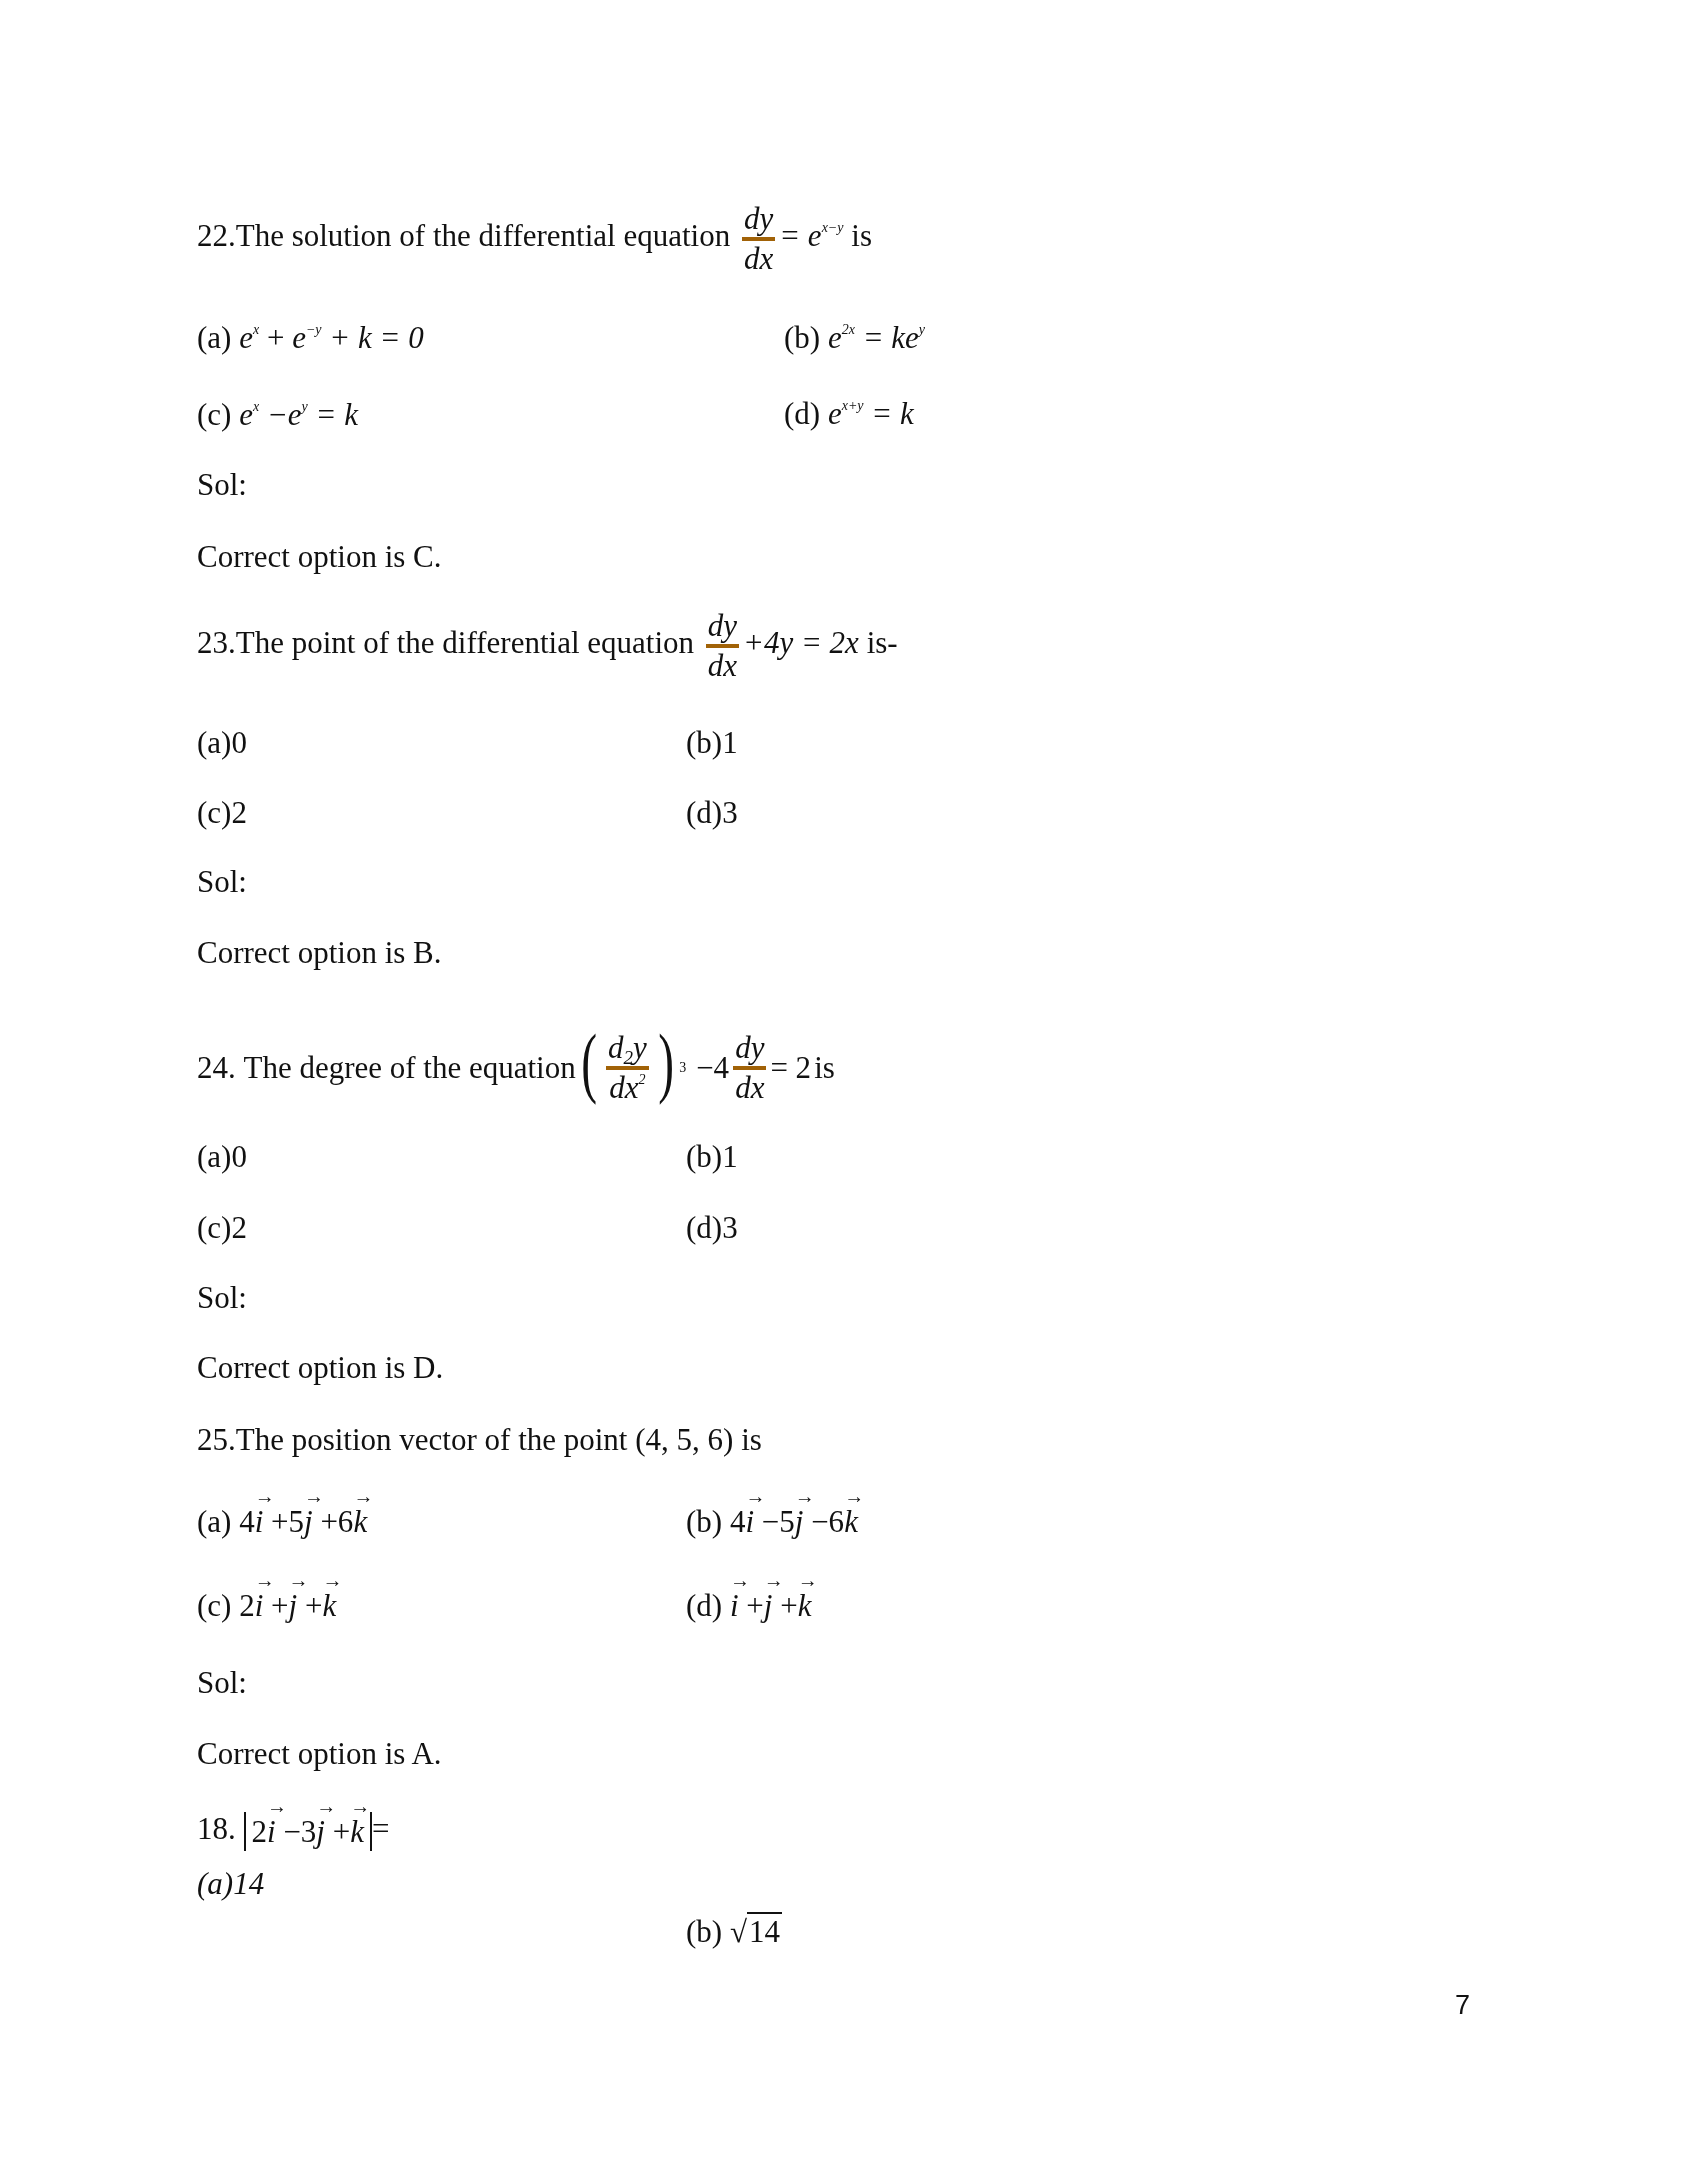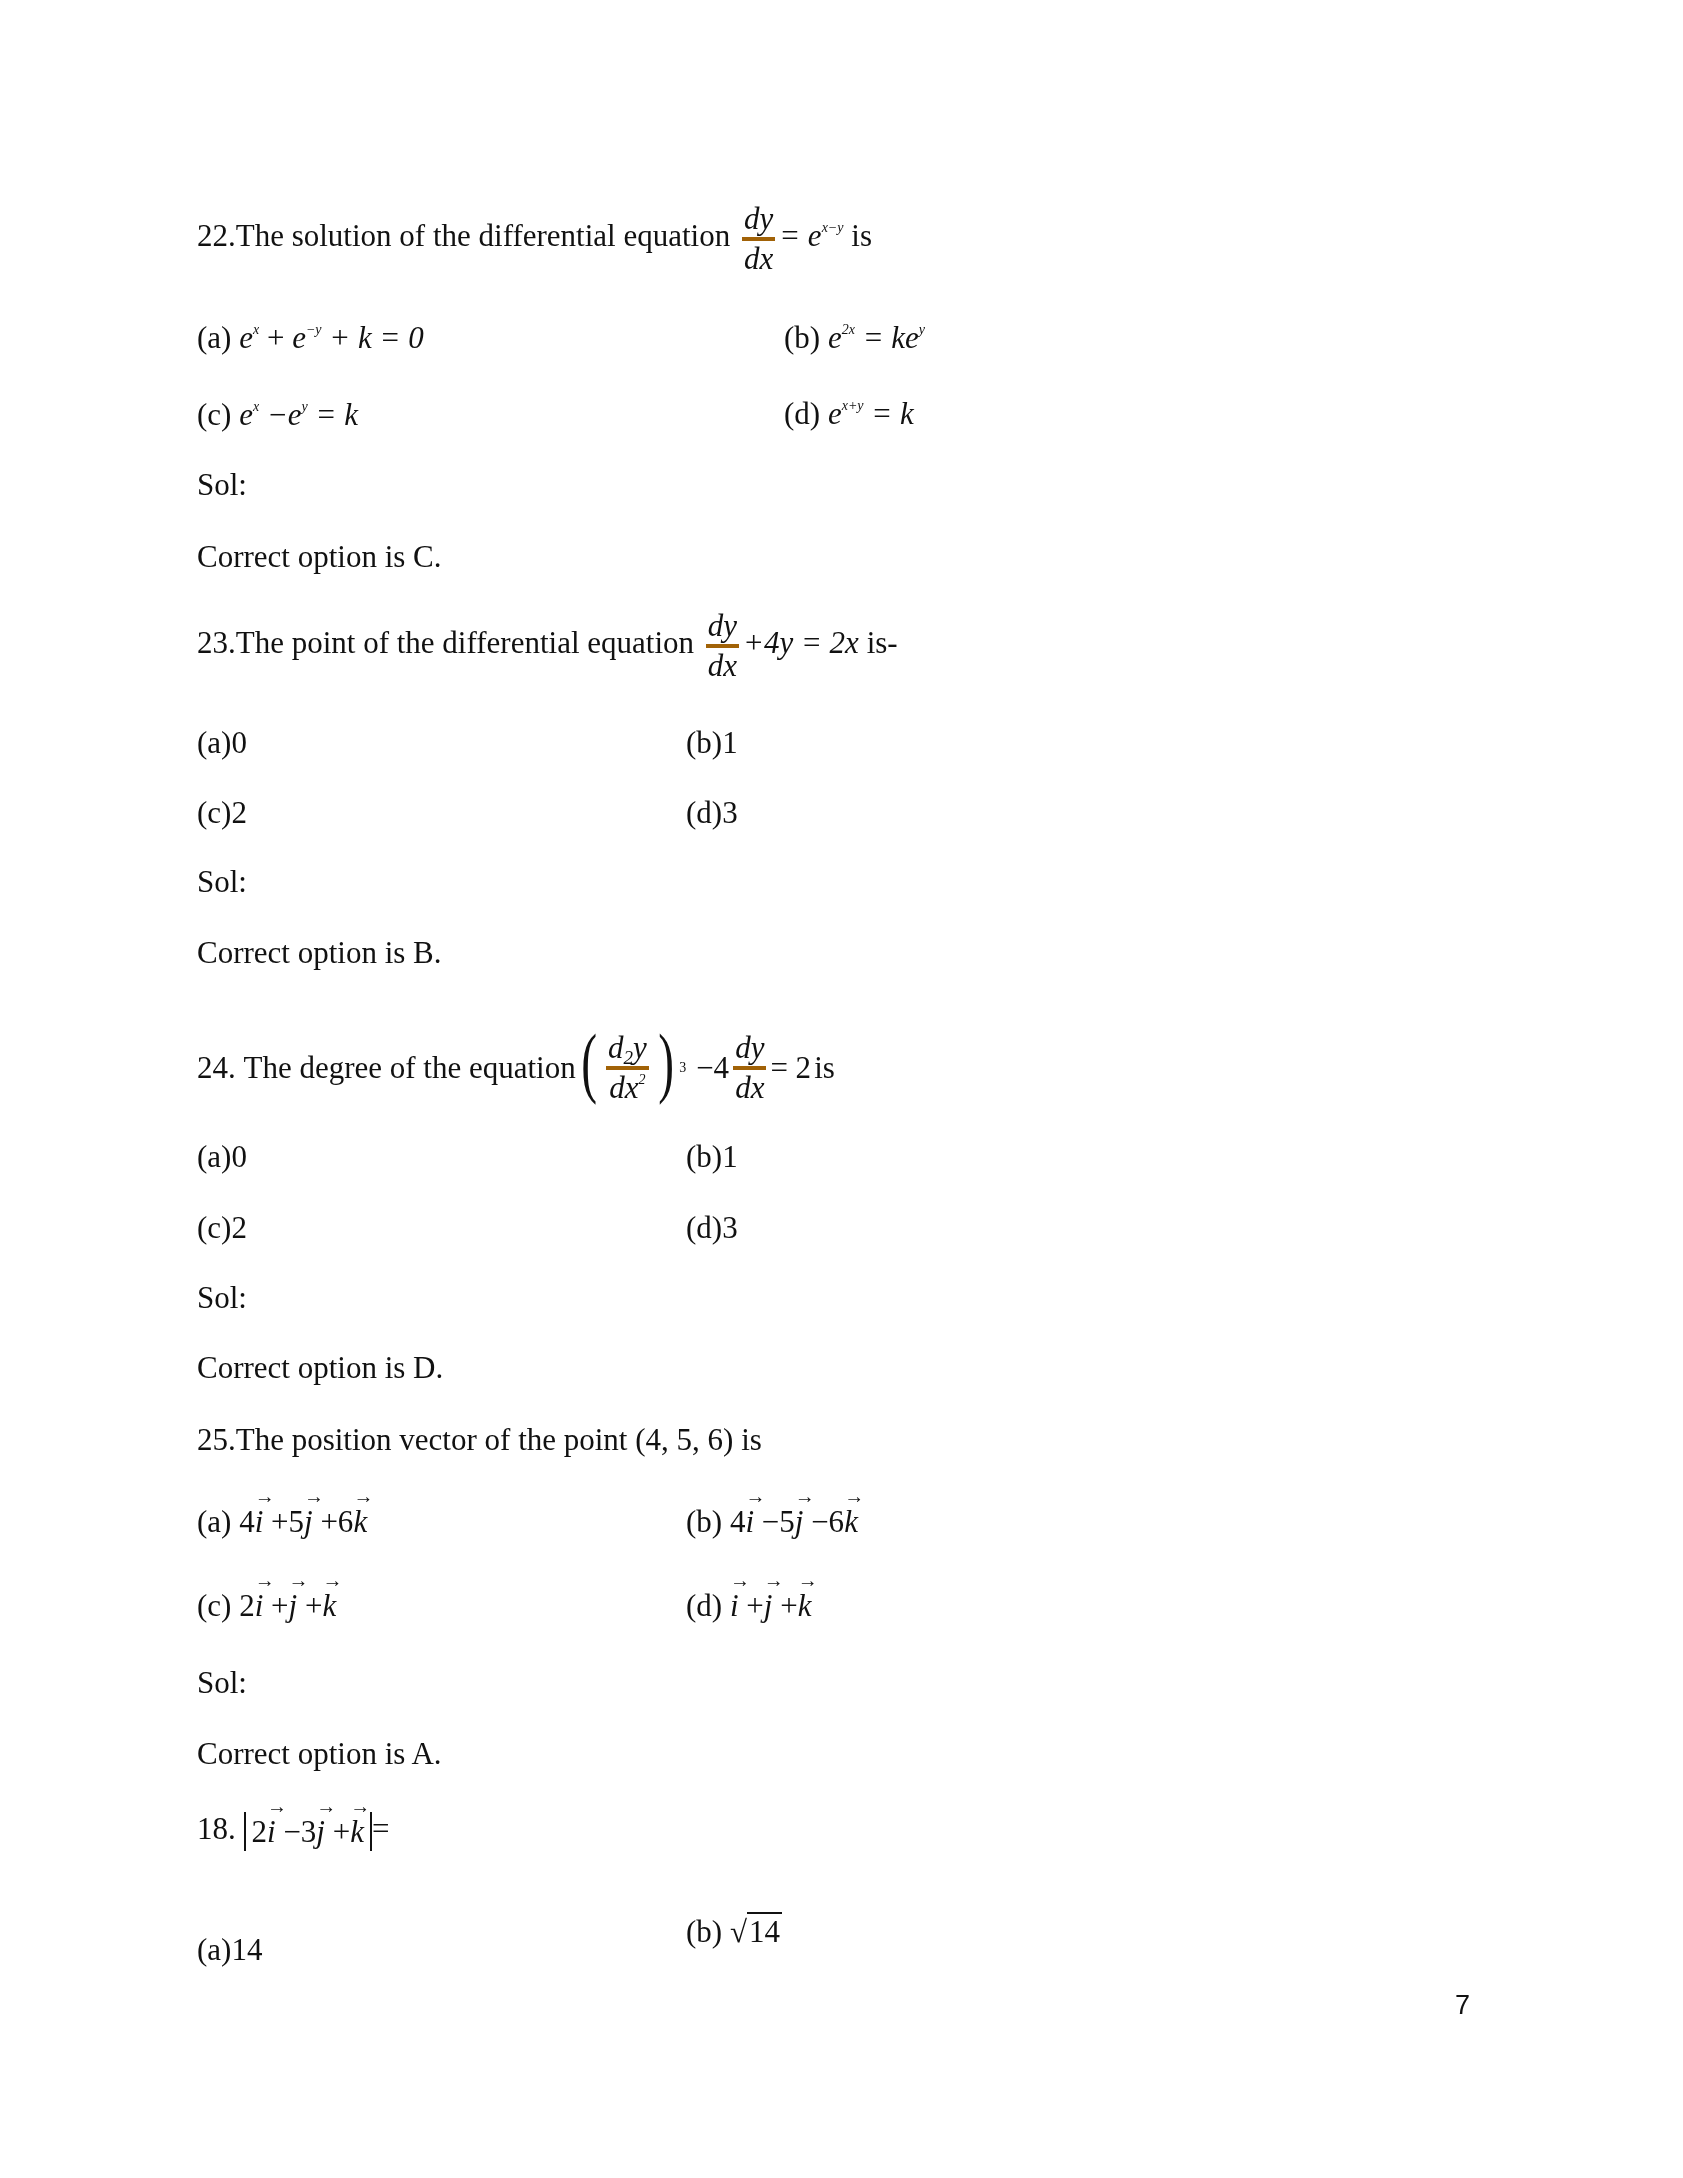--- a/index.html
+++ b/index.html
@@ -119,20 +119,20 @@
 </div>
 <div class="line" style="left:197px; top:1667px;">Sol:</div>
 <div class="line" style="left:197px; top:1738px;">Correct option is A.</div>
 
 <div class="line" style="left:197px; top:1812px;">
   <span>18.</span>
   <span class="abs"><span>2</span><span class="vec">i</span>
   <span>−3</span><span class="vec">j</span>
   <span>+</span><span class="vec">k</span></span><span>=</span>
 </div>
-<div class="line" style="left:197px; top:1934px;"><span>(a)</span><span>14</span></div>
+<div class="line" style="left:197px; top:1868px;font-style:italic;"><span>(a)</span><span>14</span></div>
 <div class="line" style="left:686px; top:1916px;">
   <span>(b)</span>
   <span class="sqrt">√<span class="rad">14</span></span>
 </div>
 
 <div class="pageno" style="left:1455px; top:1990px;">7</div>
 
 
 </body></html>

